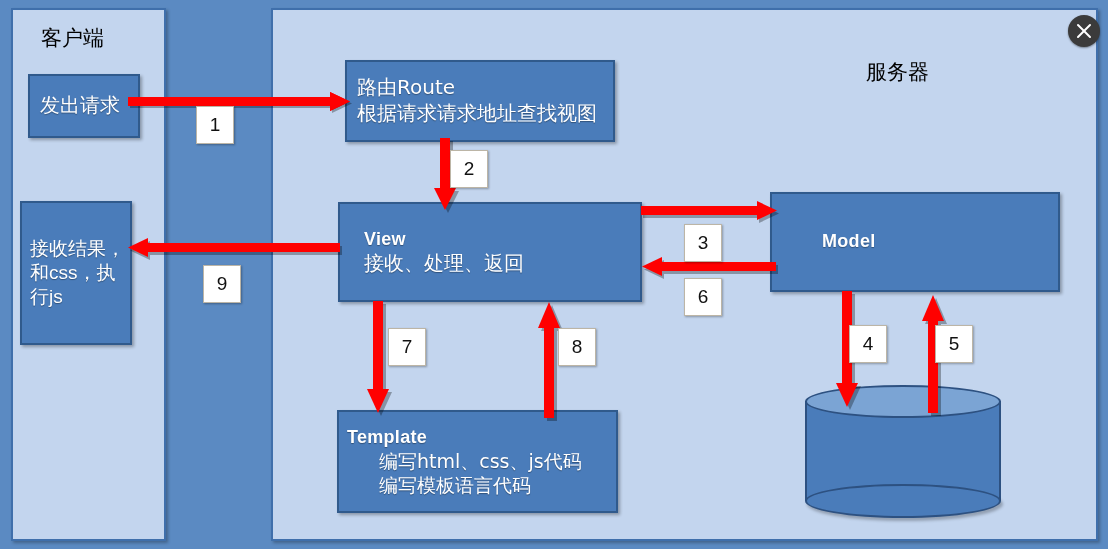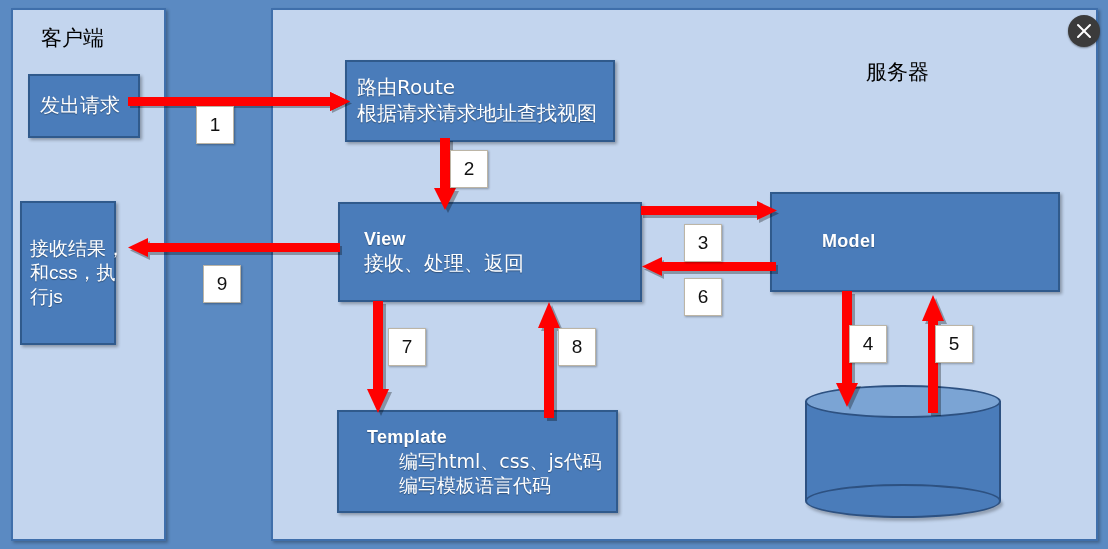--- a/index.html
+++ b/index.html
@@ -55,29 +55,29 @@
     padding: 0 10px;
     line-height: 1.28;
     white-space: nowrap;
     text-shadow: 0 1px 1px rgba(0,0,0,0.35);
   }
   .cn  { font-family: "DejaVu Sans", "Liberation Sans", sans-serif; font-size: 20px; }
   .cn-sm { font-family: "DejaVu Sans", "Liberation Sans", sans-serif; font-size: 19px; margin-left: 32px; }
   .en  { font-family: "Liberation Sans", "DejaVu Sans", sans-serif; font-size: 18px; font-weight: 600; letter-spacing: .3px; }
 
   #box-request  { left: 28px;  top: 74px;  width: 112px; height: 64px;  }
-  #box-receive  { left: 20px;  top: 201px; width: 96px; height: 144px; }
+  #box-receive  { left: 20px;  top: 201px; width: 112px; height: 144px; }
   #box-receive .line { font-size: 19px; padding: 0 8px; }
   #box-route    { left: 345px; top: 60px;  width: 270px; height: 82px;  }
   #box-view     { left: 338px; top: 202px; width: 304px; height: 100px; }
   #box-view .line { padding-left: 24px; }
   #box-model    { left: 770px; top: 192px; width: 290px; height: 100px; padding-left: 32px; }
   #box-model .line { padding-left: 18px; }
   #box-template { left: 337px; top: 410px; width: 281px; height: 103px; }
-  #box-template .line { padding-left: 28px; }
+  #box-template .line { padding-left: 8px; }
 
   
   #db-cylinder {
     position: absolute;
     left: 805px; top: 385px; width: 196px; height: 133px;
   }
   #db-cylinder .cyl-body {
     position: absolute;
     left: 0; top: 16px; width: 196px; height: 100px;
     background: #4a7cba;

